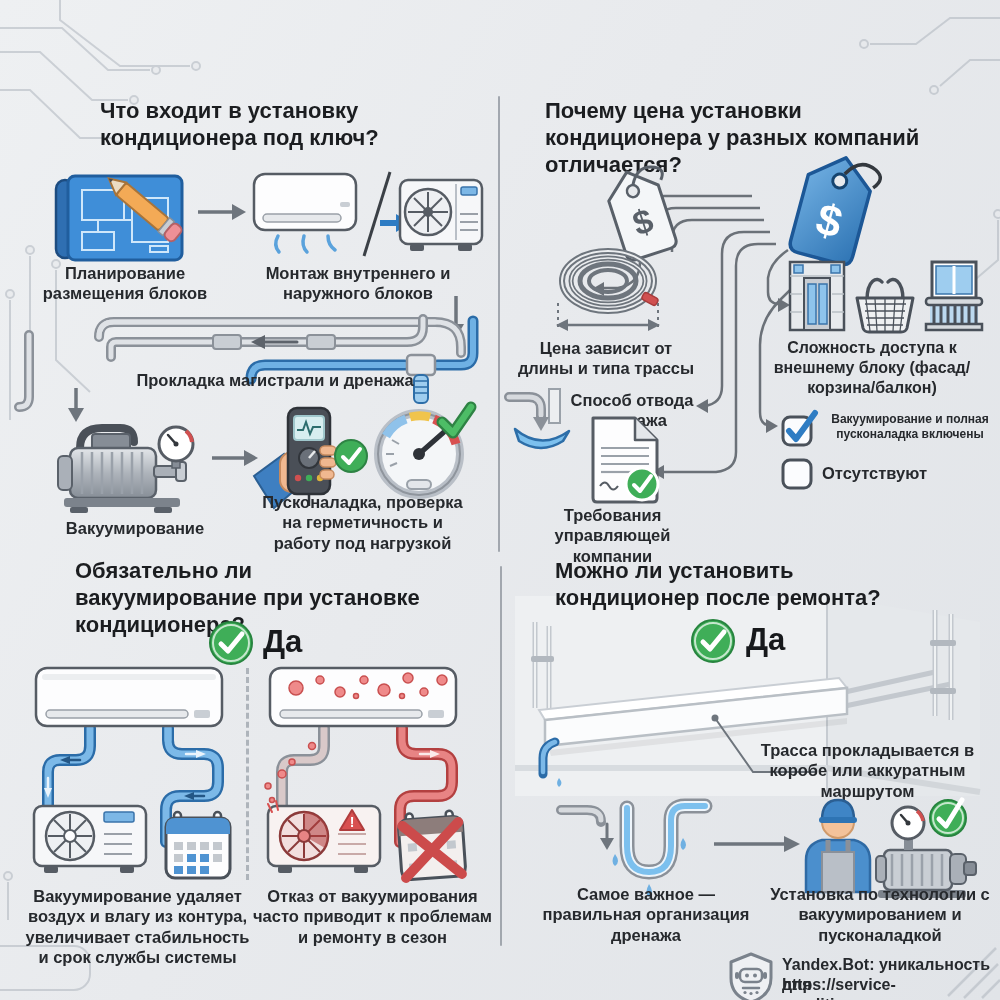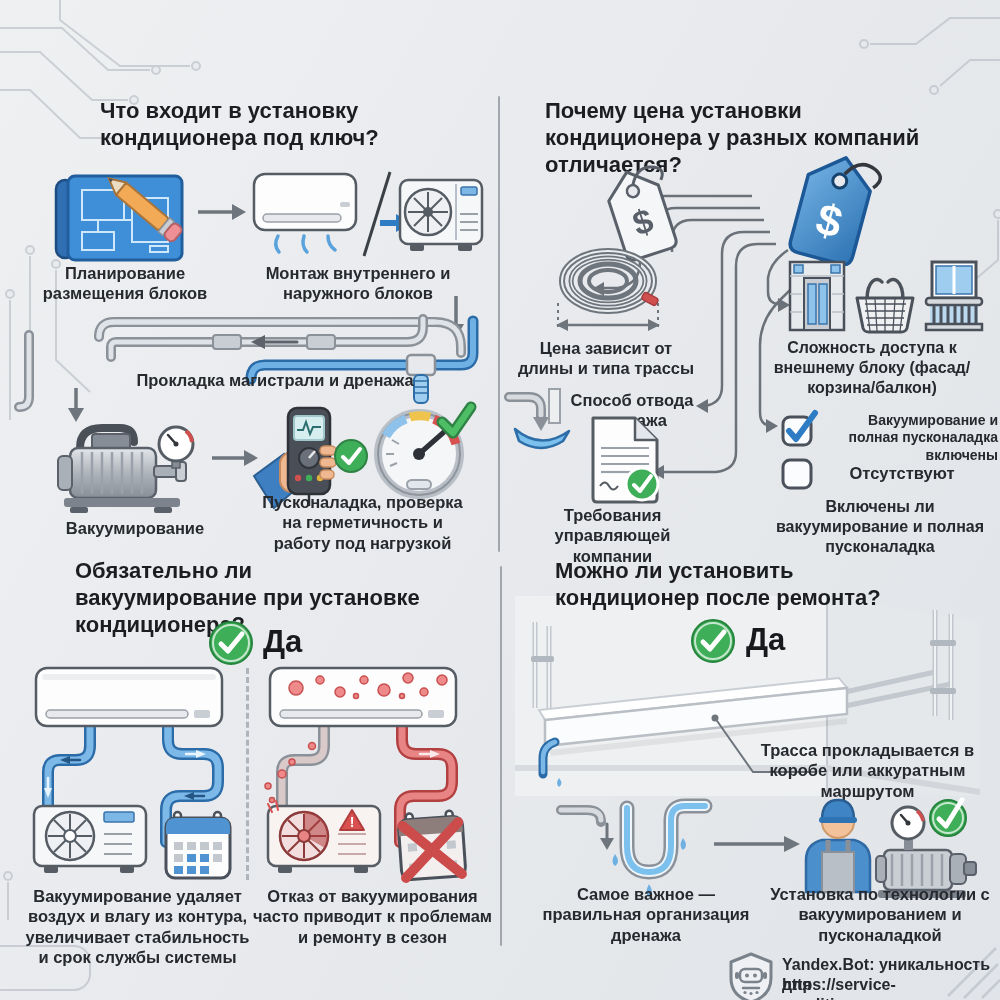--- a/index.html
+++ b/index.html
@@ -3,21 +3,21 @@
 <meta charset="utf-8">
 <style>
   html,body{margin:0;padding:0;background:#dfe2e6;}
   .stage{position:relative;width:1000px;height:1000px;overflow:hidden;
     background:linear-gradient(120deg,#eef0f2 0%,#e8eaed 45%,#e1e4e8 100%);
     font-family:"Liberation Sans","DejaVu Sans",sans-serif;color:#26292d;}
   .abs{position:absolute;}
   .h1{font-weight:bold;font-size:31px;letter-spacing:.4px;color:#17191c;text-align:center;width:100%;}
   .h2{font-weight:bold;font-size:22px;line-height:1.22;color:#1b1d20;}
   .cap{font-weight:bold;font-size:16.5px;line-height:1.24;color:#26292d;text-align:center;}
-  .cap15{font-size:14px;text-align:right;}
+  .cap15{font-size:12px;text-align:center;}
   .cap16{font-size:16px;}
   .da{font-weight:bold;font-size:31px;color:#17191c;}
   .vline{position:absolute;width:2px;background:#959ba3;opacity:.85;border-radius:2px;}
   .dash{position:absolute;border-left:3px dashed #aeb4bb;}
   svg{display:block;overflow:visible;}
   .deco{opacity:.5;pointer-events:none;}
 </style>
 </head>
 <body>
 
@@ -391,22 +391,21 @@
   <div class="abs cap cap16" style="left:772px;top:338px;width:200px">Сложность доступа к внешнему блоку (фасад/корзина/балкон)</div>
 
   <svg class="abs" style="left:781;top:413" width="34" height="34" viewBox="0 0 34 34">
     <rect x="2" y="4" width="28" height="28" rx="7" fill="#fbfcfe" stroke="#4a515a" stroke-width="3"></rect>
     <path d="M8,18 L15,26 L34,0" fill="none" stroke="#2e7cc3" stroke-width="6" stroke-linecap="round" stroke-linejoin="round"></path>
   </svg>
   <div class="abs cap cap15" style="left:822px;top:412px;width:176px">Вакуумирование и полная пусконаладка включены</div>
   <svg class="abs" style="left:781;top:458" width="34" height="34" viewBox="0 0 34 34">
     <rect x="2" y="2" width="28" height="28" rx="7" fill="#fbfcfe" stroke="#4a515a" stroke-width="3"></rect>
   </svg>
-  <div class="abs cap" style="left:822px;top:463px;width:160px;text-align:center">Отсутствуют</div>
-  <div class="abs cap cap16" style="left:770px;top:497px;width:220px">Включены ли вакуумирование и полная пусконаладка</div>
+  <div class="abs cap" style="left:822px;top:463px;width:160px;text-align:left">Отсутствуют</div>
 
   <svg class="abs" style="left:585;top:412" width="82" height="94" viewBox="0 0 82 94">
     <path d="M8,6 H50 L72,28 V86 Q72,90 68,90 H12 Q8,90 8,86 Z" fill="#fdfdfe" stroke="#565c64" stroke-width="3" stroke-linejoin="round"></path>
     <path d="M50,6 V28 H72" fill="#e3e6ea" stroke="#565c64" stroke-width="2.5" stroke-linejoin="round"></path>
     <g stroke="#9aa1a9" stroke-width="2.2">
         <line x1="16" y1="36" x2="64" y2="36"></line>
         <line x1="16" y1="44" x2="64" y2="44"></line>
         <line x1="16" y1="52" x2="64" y2="52"></line>
         <line x1="16" y1="60" x2="48" y2="60"></line>
       </g>

